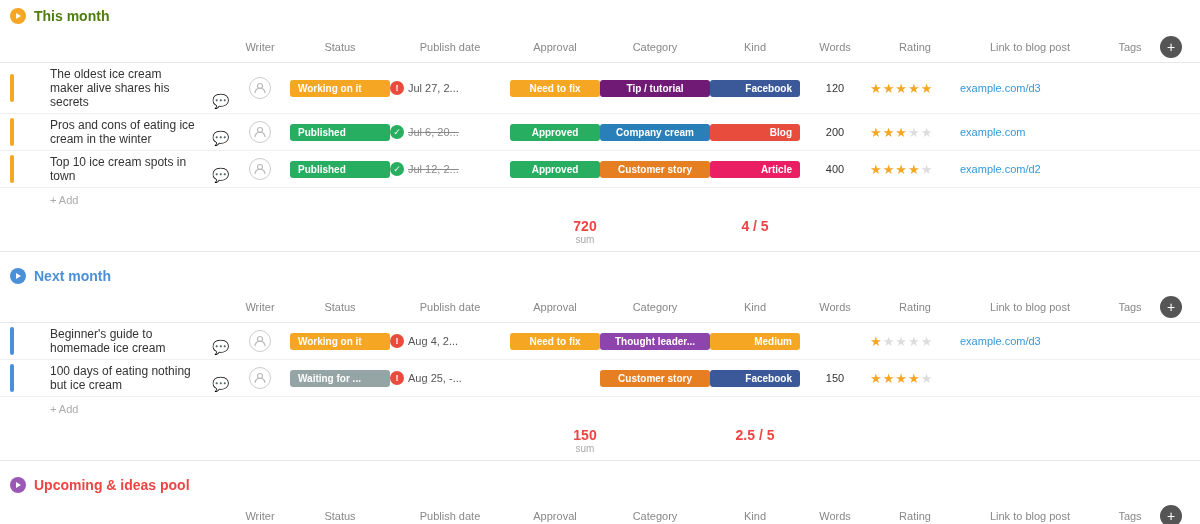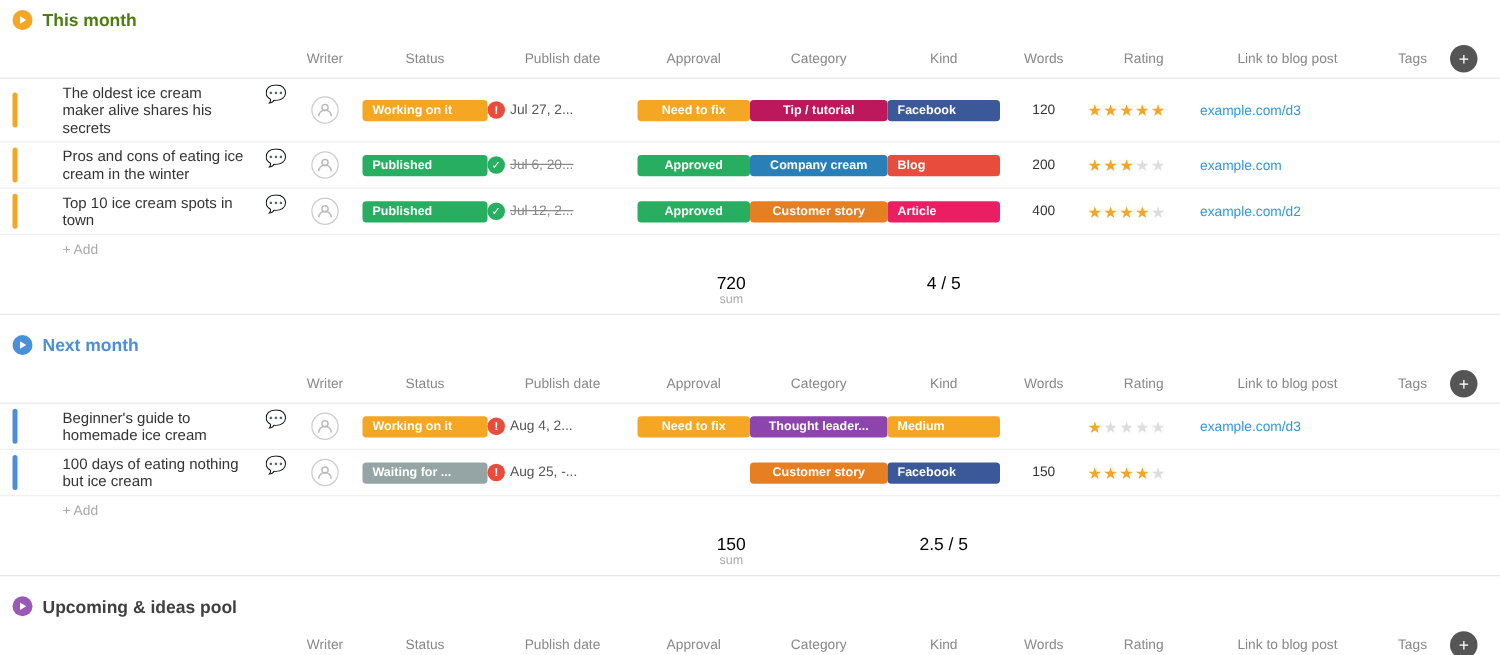--- a/index.html
+++ b/index.html
@@ -77,21 +77,21 @@
       border-radius: 2px;
       margin-right: 6px;
     }
 
     .row-indicator.yellow { background: #f5a623; }
     .row-indicator.blue { background: #4a90d9; }
     .row-indicator.purple { background: #9b59b6; }
 
     .title-cell {
       display: flex;
-      align-items: flex-start;
+      align-items: flex-end;
       gap: 16px;
     }
 
     .comment-icon {
       color: #ccc;
       font-size: 14px;
       cursor: pointer;
     }
 
     .writer-icon {
@@ -179,32 +179,32 @@
       border-radius: 3px;
       color: white;
       font-size: 10px;
       font-weight: 600;
       text-align: center;
       white-space: nowrap;
       overflow: hidden;
       text-overflow: ellipsis;
     }
 
-    .cat-tip { background: #be185d; }
+    .cat-tip { background: #701a75; }
     .cat-company { background: #2980b9; }
     .cat-customer { background: #e67e22; }
     .cat-thought { background: #8e44ad; }
 
     .kind-badge {
       padding: 3px 8px;
       border-radius: 3px;
       color: white;
       font-size: 10px;
       font-weight: 600;
-      text-align: left;
+      text-align: right;
     }
 
     .kind-facebook { background: #3b5998; }
     .kind-blog { background: #e74c3c; }
     .kind-article { background: #e91e63; }
     .kind-medium { background: #f5a623; }
 
     .words-cell {
       text-align: center;
       font-size: 11px;
@@ -241,22 +241,22 @@
       margin-bottom: 4px;
     }
 
     .summary-cell {
       text-align: center;
       width: 90px;
     }
 
     .summary-value {
       font-size: 14px;
-      font-weight: 400;
-      color: #000000;
+      font-weight: 700;
+      color: #ef4444;
     }
 
     .summary-label {
       font-size: 10px;
       color: #aaa;
     }
 
     .add-btn {
       width: 22px;
       height: 22px;
@@ -614,21 +614,21 @@
       </div>
     </div>
 
     <div class="section">
       <div class="section-header">
         <div class="section-toggle purple">
           <svg width="8" height="8" viewBox="0 0 8 8">
             <polygon points="2,1 7,4 2,7" fill="white"></polygon>
           </svg>
         </div>
-        <span class="section-title purple" style="color:#404040">Upcoming &amp; ideas pool</span>
+        <span class="section-title purple" style="color:#ef4444">Upcoming &amp; ideas pool</span>
       </div>
 
     <div class="column-headers">
       <div class="col-header"></div>
       <div class="col-header left"></div>
       <div class="col-header">Writer</div>
       <div class="col-header">Status</div>
       <div class="col-header">Publish date</div>
       <div class="col-header">Approval</div>
       <div class="col-header">Category</div>

